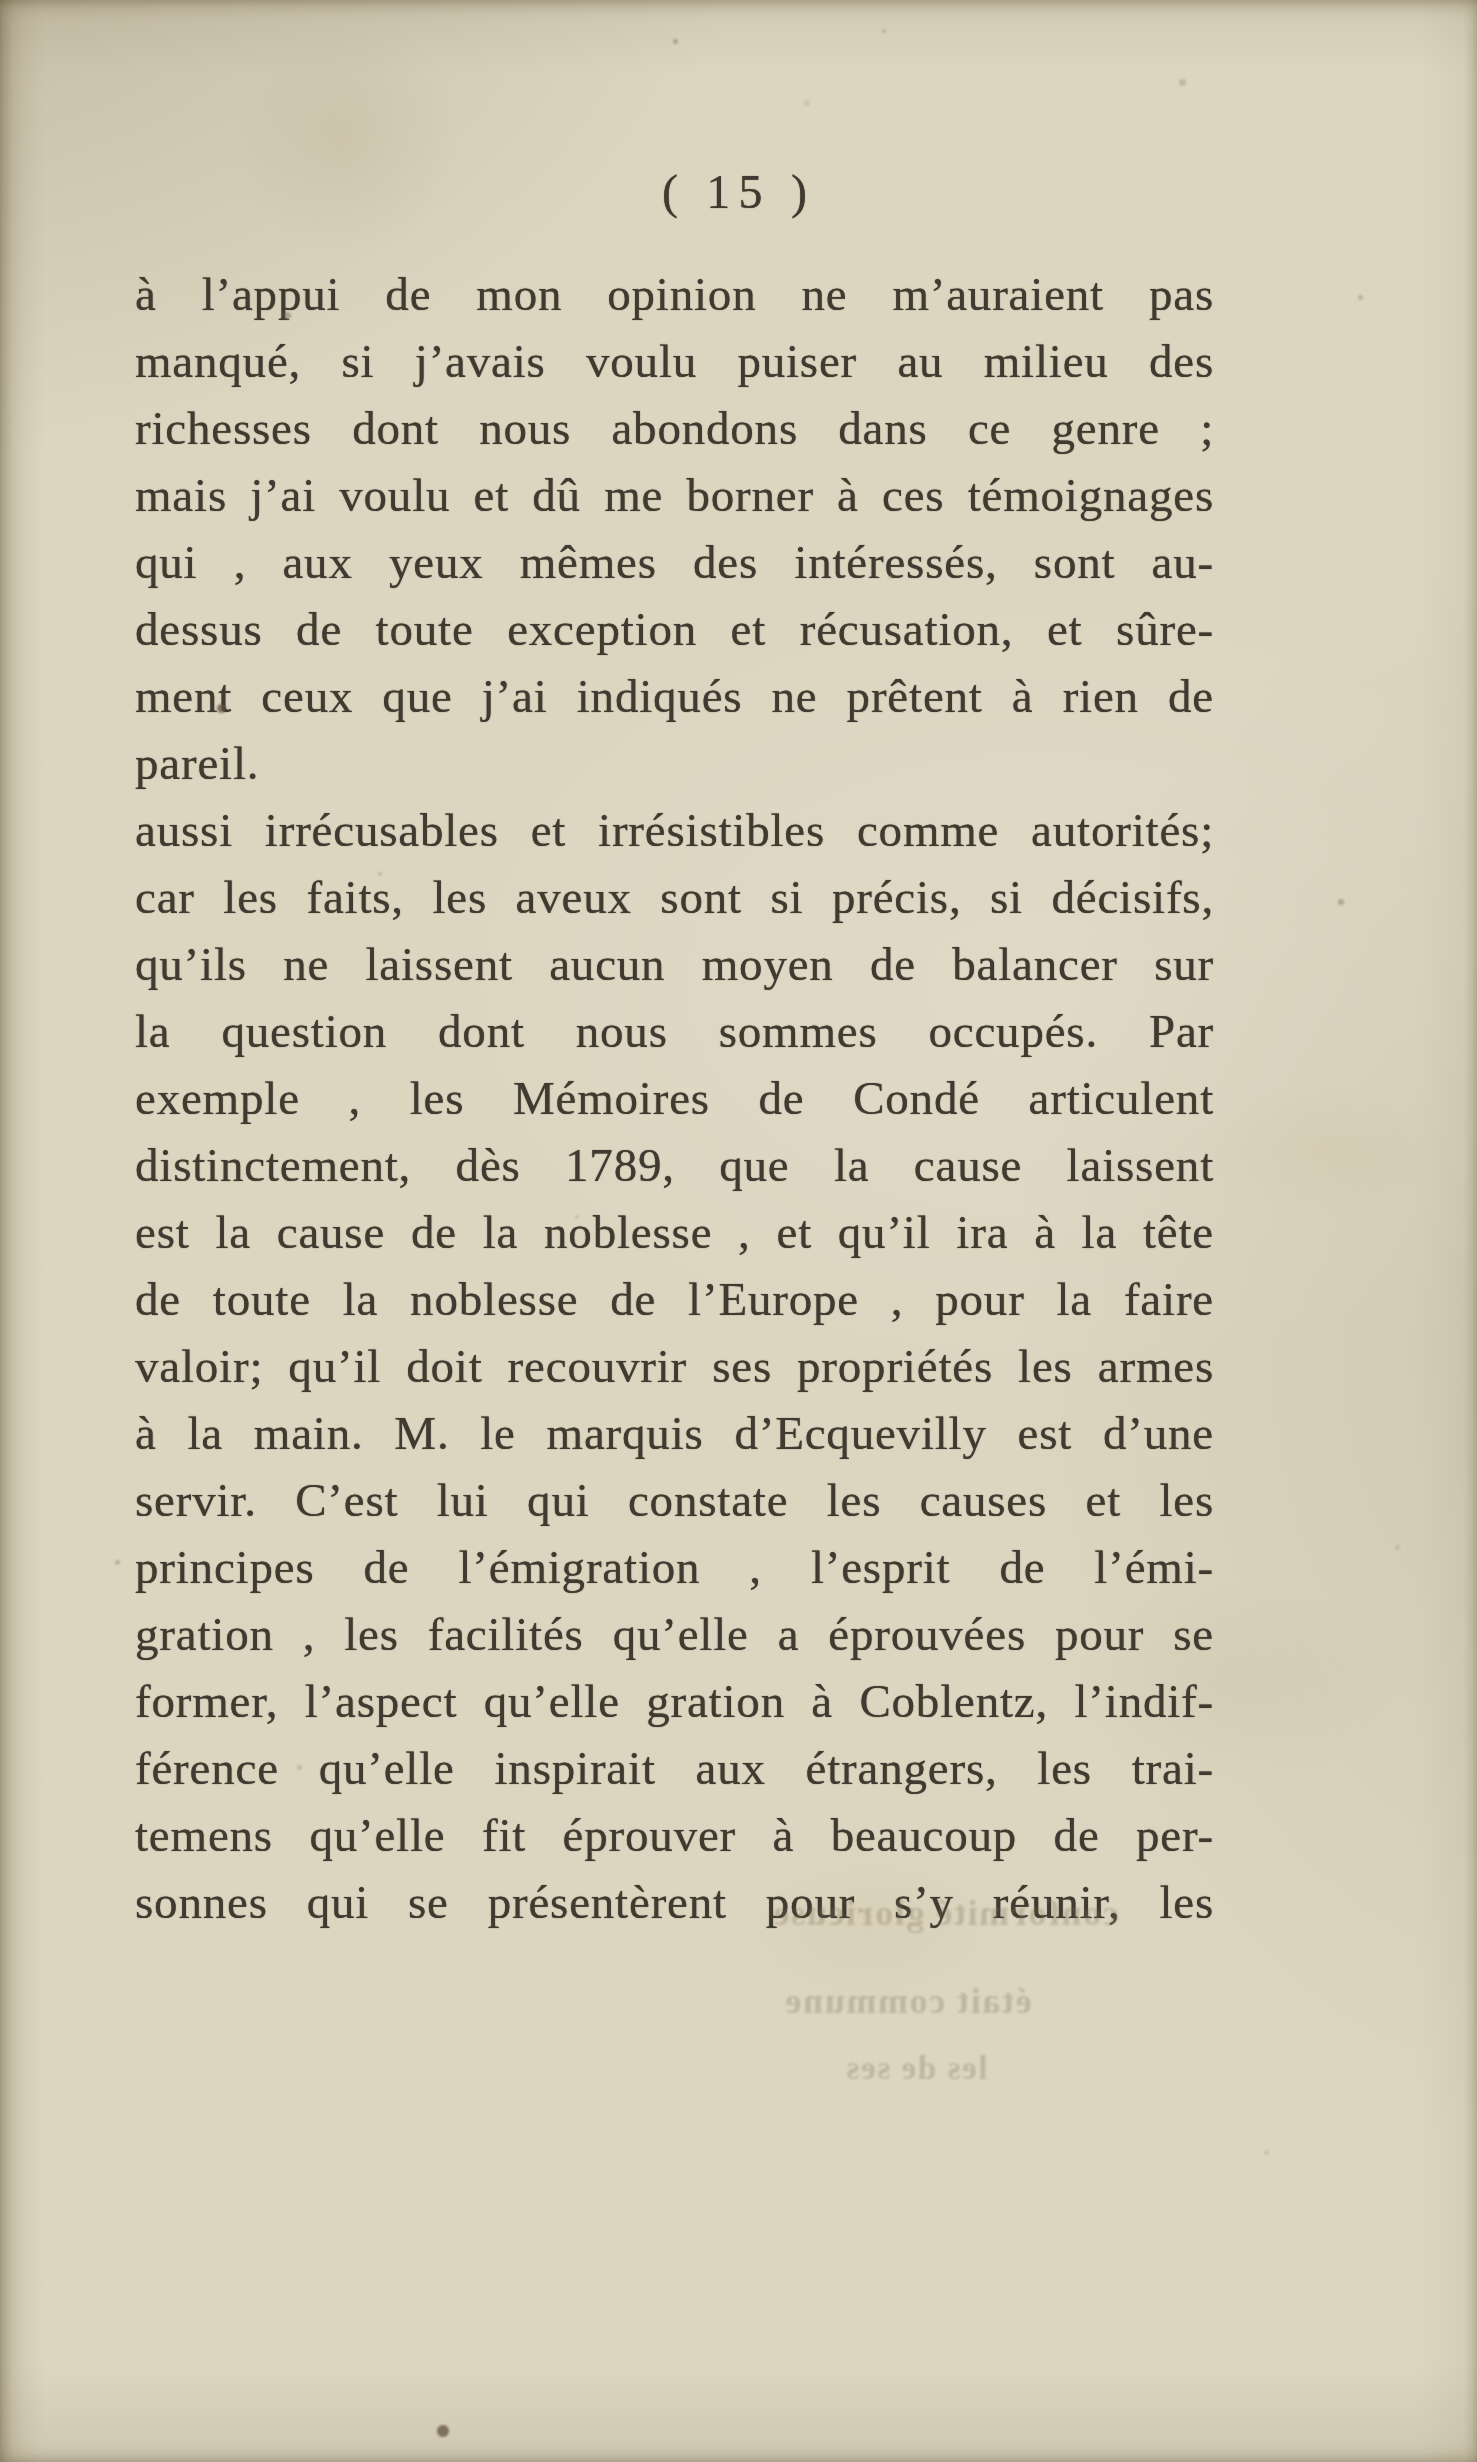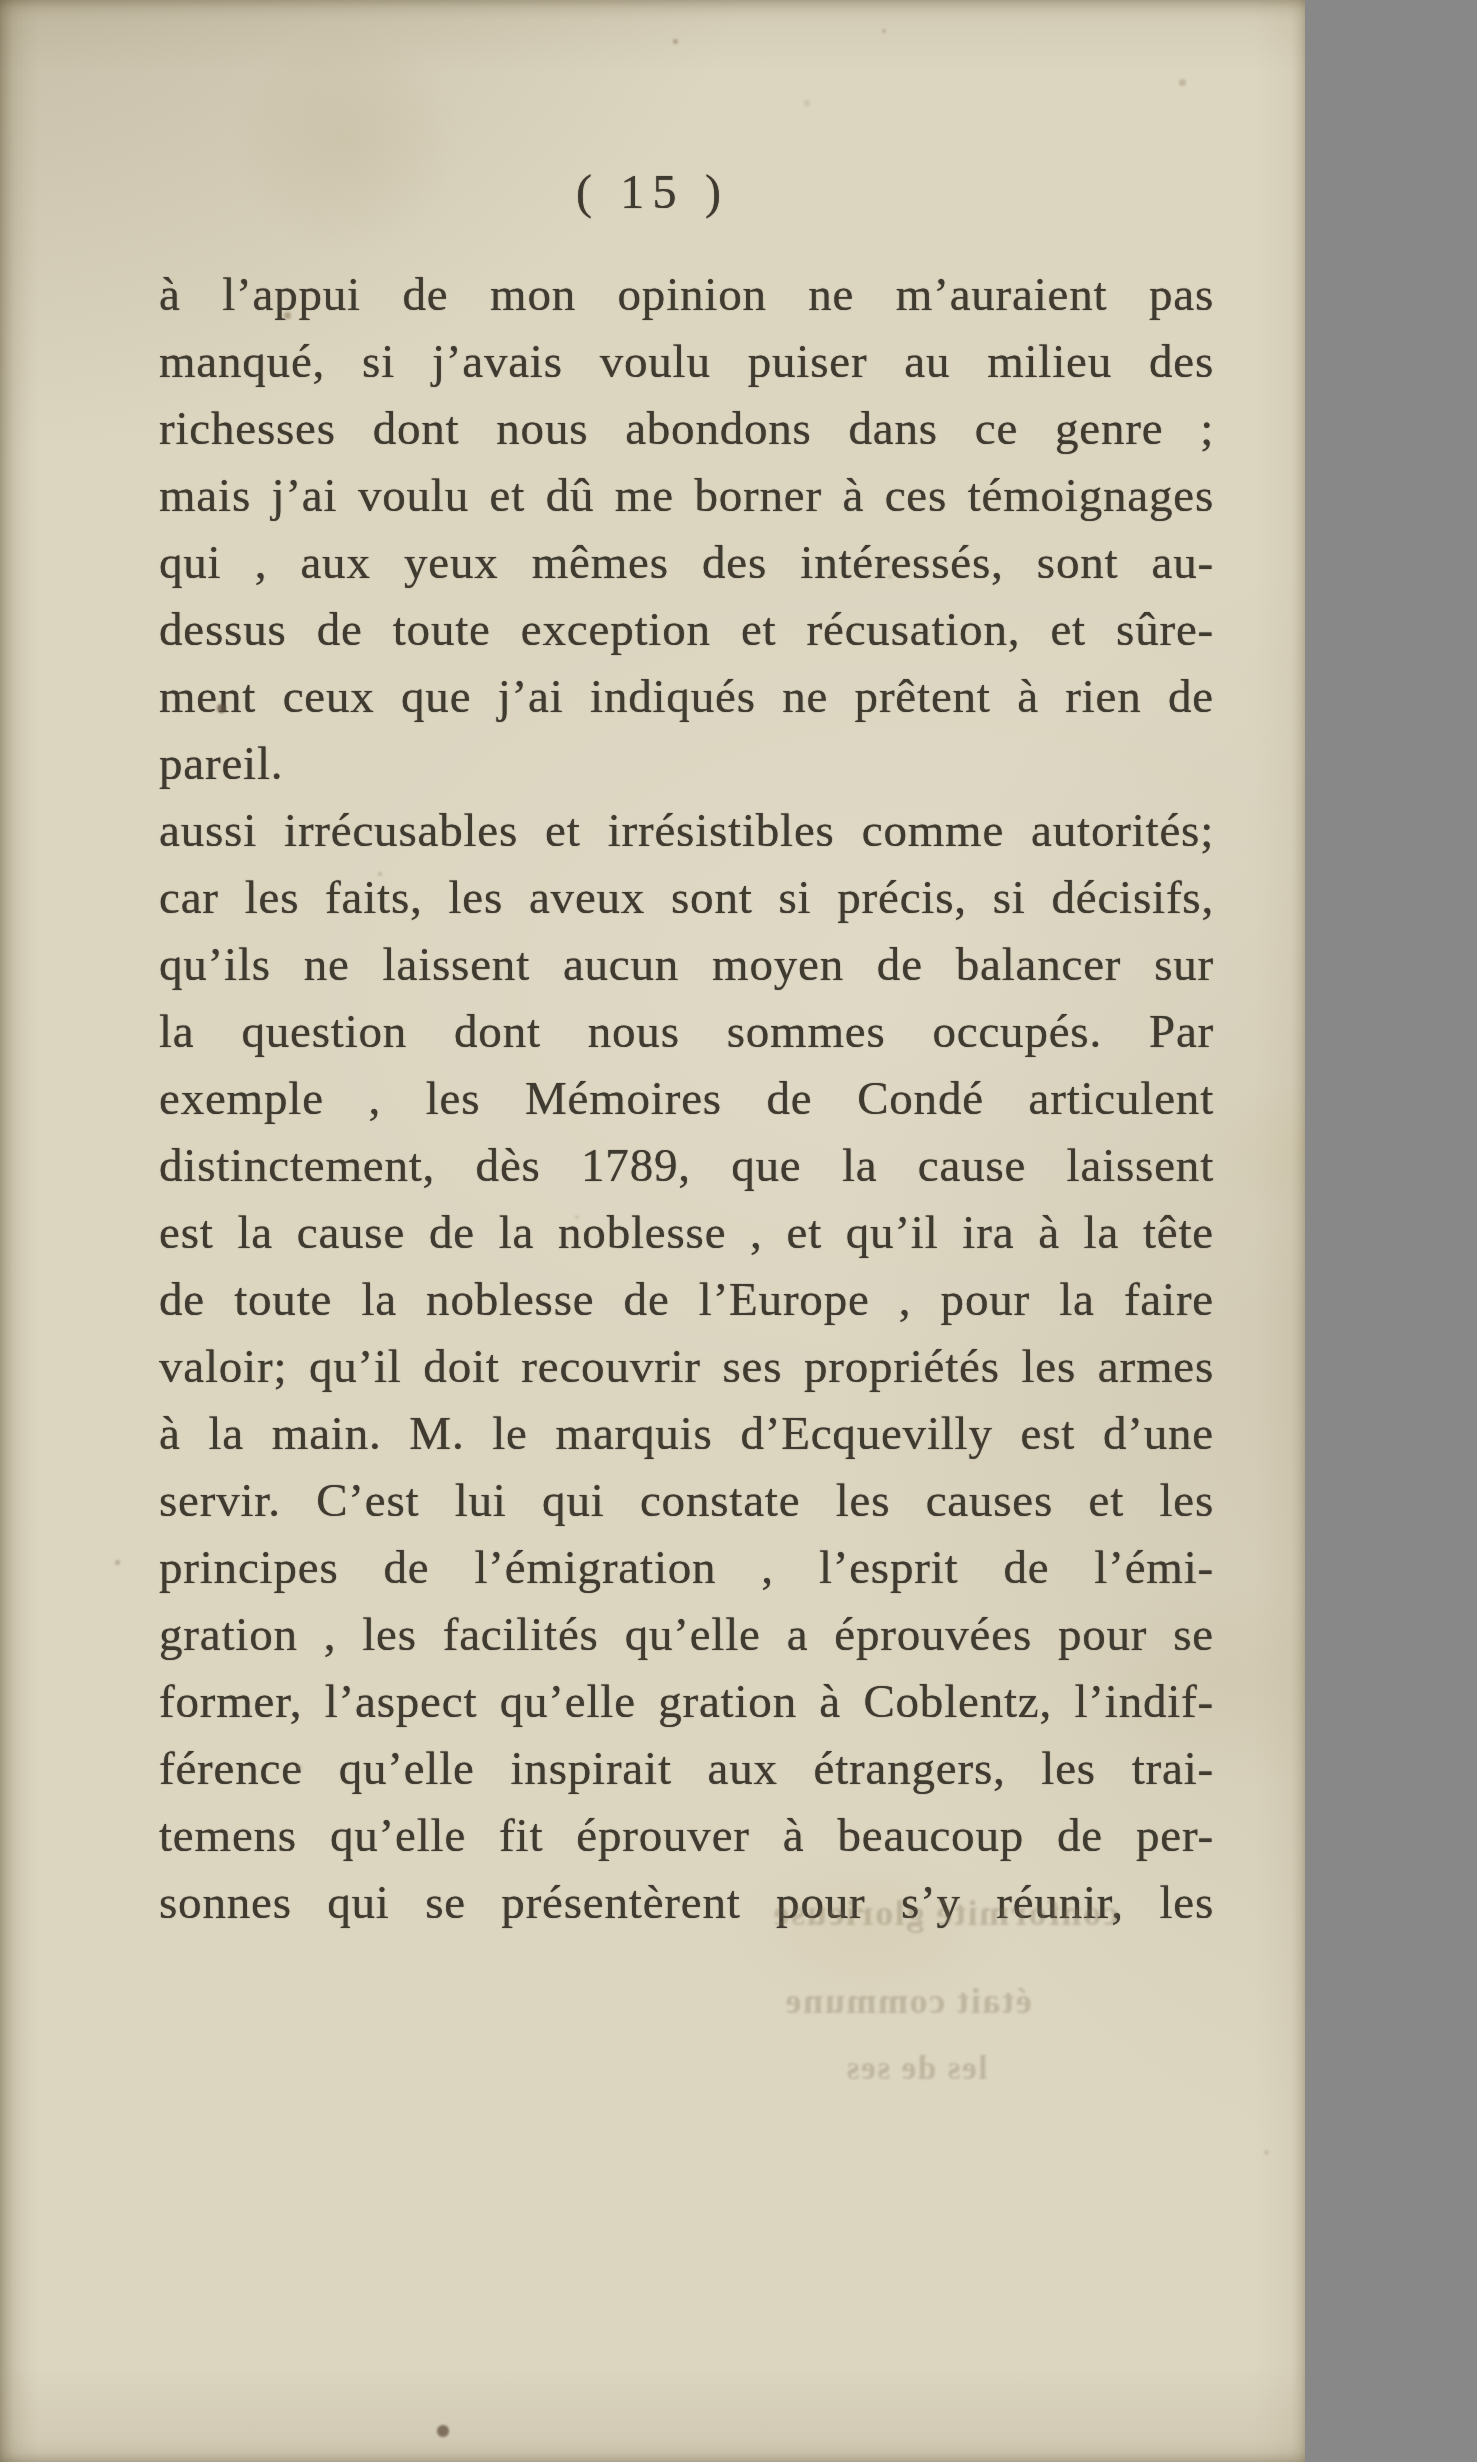--- a/index.html
+++ b/index.html
@@ -2,21 +2,21 @@
 <html style="--paper: #dcd5c0; --ink: #403b31;font-size:13px"><head>
 <meta charset="utf-8">
 <style>
   html, body {
     margin: 0;
     padding: 0;
     background: #888;
   }
   .page {
     position: relative;
-    width: 1305px;
+    width: 1477px;
     height: 2462px;
     overflow: hidden;
     font-family: "Liberation Serif", "DejaVu Serif", serif;
     background:
       radial-gradient(181px 98px at 1321px 1149px, rgba(190,170,110,0.10), transparent 70%),
       radial-gradient(213px 123px at 870px 1929px, rgba(180,160,105,0.09), transparent 70%),
       radial-gradient(164px 164px at 345px 140px, rgba(150,130,85,0.10), transparent 70%),
       radial-gradient(246px 148px at 1231px 1683px, rgba(160,140,95,0.07), transparent 70%),
       radial-gradient(ellipse 985px 657px at 70% 40%, rgba(255,255,255,0.10), transparent 65%),
       radial-gradient(ellipse 1231px 821px at -6% -4%, rgba(100,86,55,0.22), transparent 68%),
@@ -52,21 +52,20 @@
     font-size: 47px;
     letter-spacing: 0.8px;
     text-shadow: 0 0 1.1px rgba(62,56,44,0.85);
   }
   .line {
     height: 67px;
     line-height: 67px;
     text-align: justify;
     text-align-last: justify;
     white-space: nowrap;
-    margin-left: 24px;
   }
   .line.para-end {
     text-align-last: left;
   }
   .line.indent {
     padding-left: 86px;
   }
   .bleed {
     position: absolute;
     transform: scaleX(-1);

